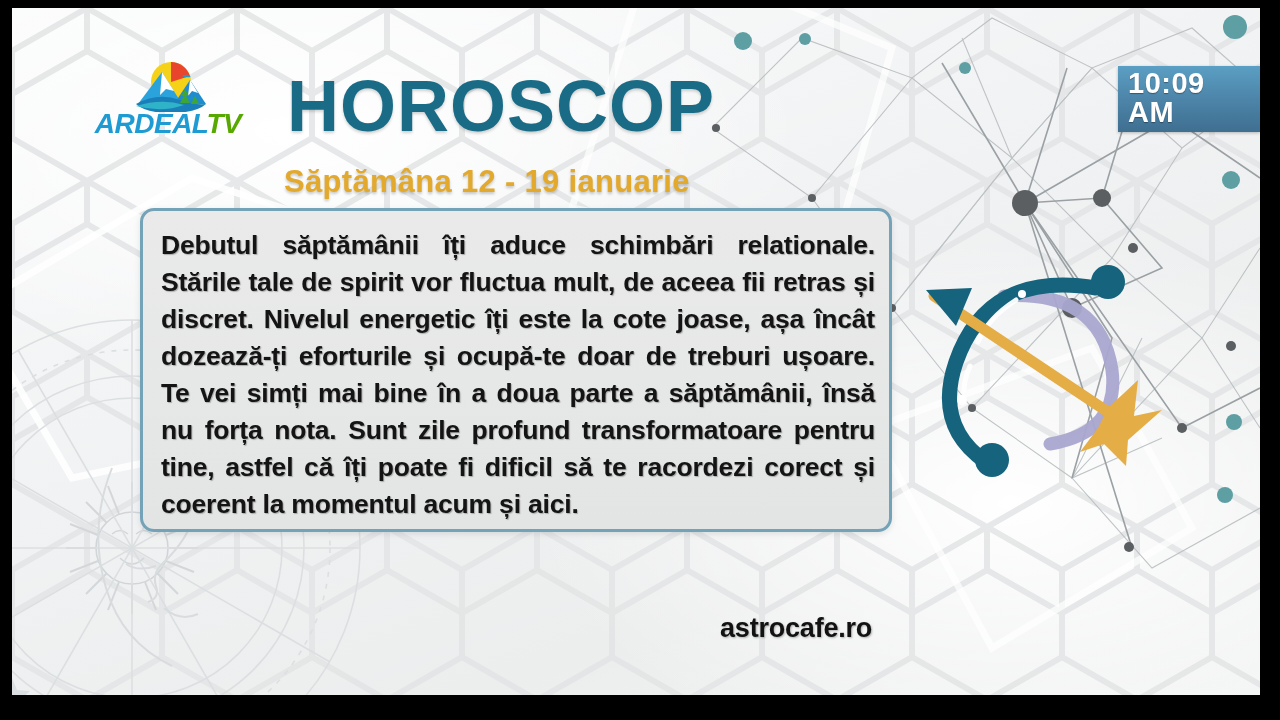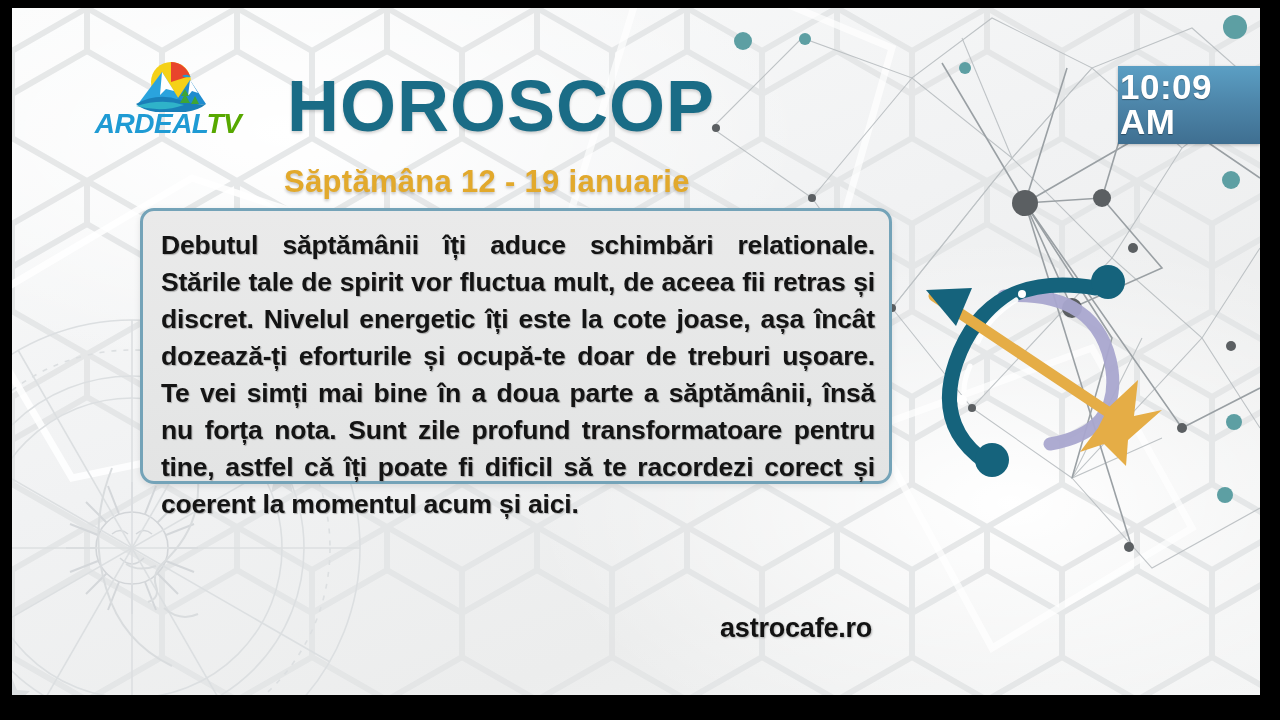--- a/index.html
+++ b/index.html
@@ -43,24 +43,24 @@
       linear-gradient(160deg, #fafbfb 0%, #f1f2f3 45%, #eceded 75%, #f3f4f4 100%);
   }
 
   .bg-layer { position: absolute; inset: 0; }
 
   
   #time-badge {
     position: absolute;
     left: 1106px;
     top: 58px;
-    padding: 3px 10px 5px 2px;
+    padding: 3px 10px 5px 10px;
     background: linear-gradient(180deg, #5b9fc4 0%, #4e87ab 45%, #3f6f91 100%);
     color: #ffffff;
-    font-size: 35px;
+    font-size: 29px;
     font-weight: bold;
     letter-spacing: 0.5px;
     line-height: 1;
     text-shadow: 0 1px 1px rgba(0,0,0,.35);
     box-shadow: 0 1px 3px rgba(0,0,0,.25);
   }
 
   
   #logo {
     position: absolute;
@@ -106,21 +106,21 @@
     line-height: 1;
     text-shadow: 0 2px 3px rgba(0,0,0,.22);
   }
 
   
   #text-panel {
     position: absolute;
     left: 128px;
     top: 200px;
     width: 752px;
-    height: 276px;
+    height: 324px;
     box-sizing: border-box;
     border: 3px solid #74a3b8;
     border-radius: 14px;
     background: linear-gradient(180deg, #eaeaea 0%, #e6e7e7 55%, #e3e4e4 100%);
     box-shadow: 0 2px 6px rgba(0,0,0,.10);
     padding: 16px 14px 10px 18px;
   }
   #horoscope-text {
     margin: 0;
     font-size: 26.5px;

